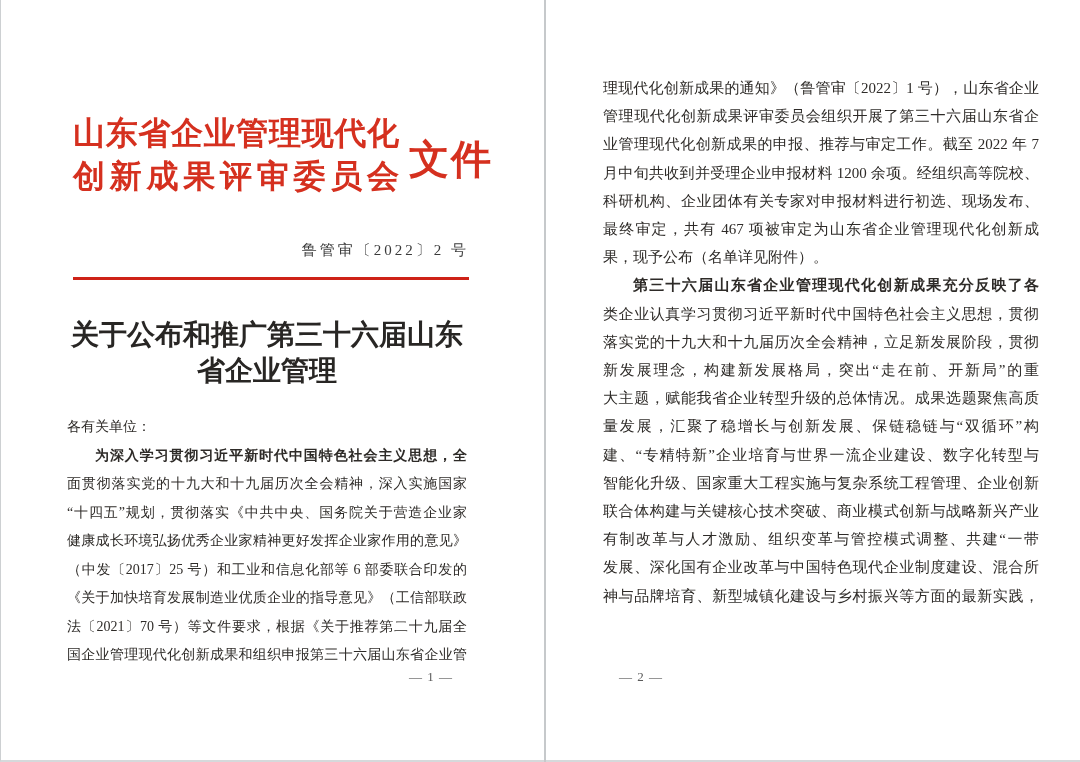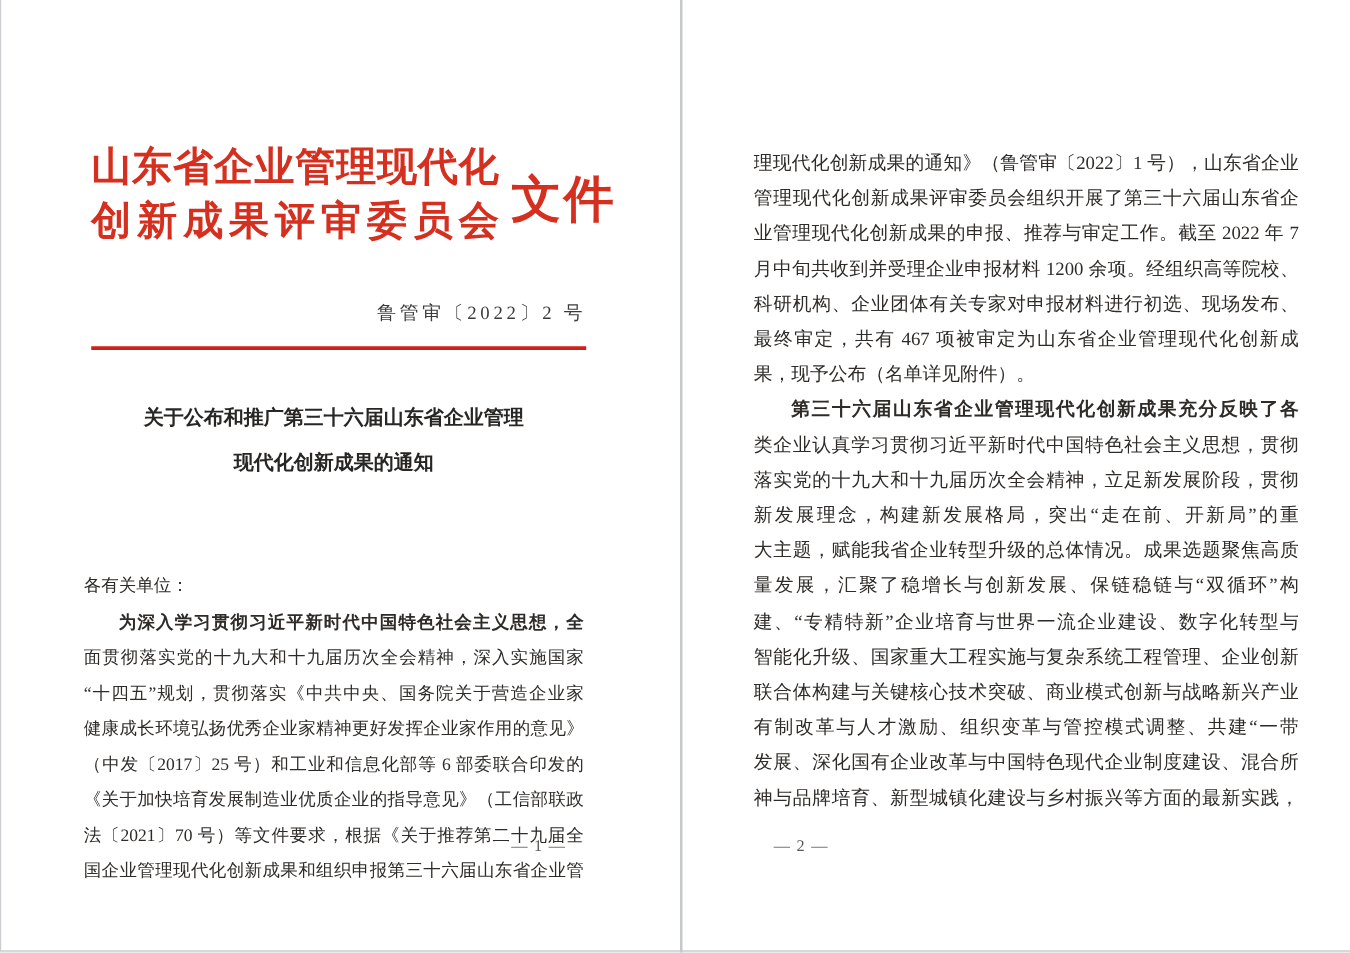--- a/index.html
+++ b/index.html
@@ -40,25 +40,25 @@
   .docnum{
     position:absolute;top:241px;left:0;width:100%;
     text-align:right;font-size:15px;letter-spacing:3px;color:#3a3a3a;
   }
   .redrule{
     position:absolute;top:277px;left:8px;width:396px;height:3px;
     background:var(--rule-red);
   }
   .title{
     position:absolute;top:317px;left:0;width:100%;
-    text-align:center;font-size:16px;font-weight:700;line-height:36px;color:#282624;
+    text-align:center;font-size:28px;font-weight:700;line-height:36px;color:#282624;
   }
 
   
-  .body{position:absolute;margin-top:43px;}
+  .body{position:absolute;}
   .page-1 .body{top:413px;left:2px;width:400px;font-size:14px;line-height:28.5px;}
   .page-2 .body{top:74px;left:0;width:436px;font-size:15px;line-height:28.2px;}
   .line{
     text-align:justify;text-align-last:justify;
     white-space:normal;color:var(--body-text);
   }
   .line.end{text-align:left;text-align-last:left;}
   .line.indent{text-indent:2em;font-weight:bold;}
 
   .pagenum{
@@ -77,21 +77,20 @@
   <section class="page page-1">
     <div class="org">
       <div class="org-line">山东省企业管理现代化</div>
       <div class="org-line">创新成果评审委员会</div>
     </div>
     <div class="doctype">文件</div>
     <div class="docnum">鲁管审〔2022〕2 号</div>
     <div class="redrule"></div>
     <h1 class="title">
       <div>关于公布和推广第三十六届山东省企业管理</div>
-      <div>现代化创新成果的通知</div>
     </h1>
     <div class="body">
         <div class="line end">各有关单位：</div>
         <div class="line indent">为深入学习贯彻习近平新时代中国特色社会主义思想，全</div>
         <div class="line">面贯彻落实党的十九大和十九届历次全会精神，深入实施国家</div>
         <div class="line">“十四五”规划，贯彻落实《中共中央、国务院关于营造企业家</div>
         <div class="line">健康成长环境弘扬优秀企业家精神更好发挥企业家作用的意见》</div>
         <div class="line">（中发〔2017〕25 号）和工业和信息化部等 6 部委联合印发的</div>
         <div class="line">《关于加快培育发展制造业优质企业的指导意见》（工信部联政</div>
         <div class="line">法〔2021〕70 号）等文件要求，根据《关于推荐第二十九届全</div>

